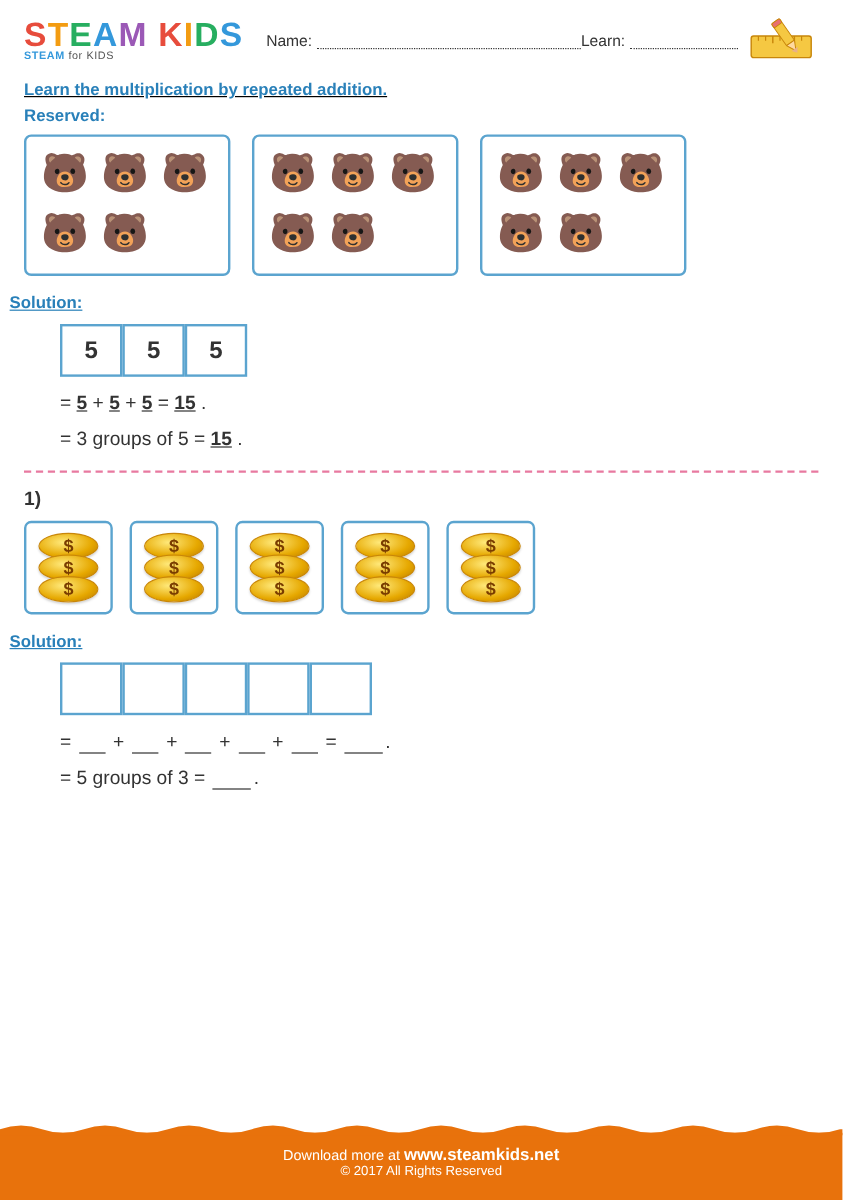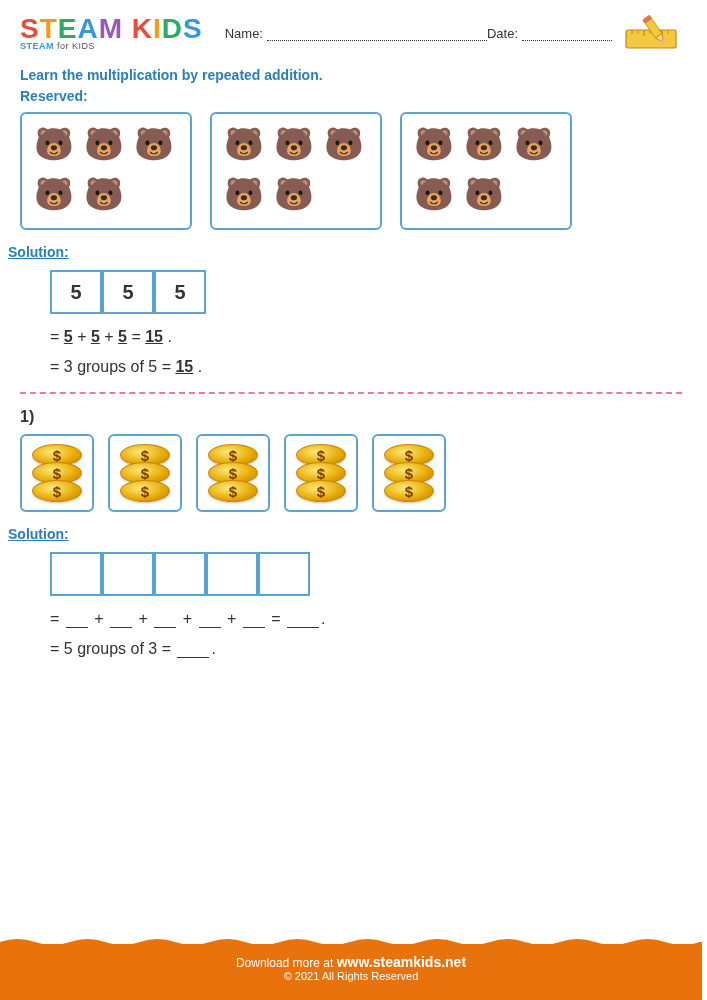--- a/index.html
+++ b/index.html
@@ -83,20 +83,21 @@
     }
     .main-title {
       color: #e74c3c;
       font-size: 22px;
       font-weight: 900;
       letter-spacing: 0.5px;
     }
     
     .subtitle-area {
       padding: 4px 36px 2px 20px;
+      text-decoration: underline;
     }
     .subtitle {
       color: #2980b9;
       font-size: 14px;
       font-weight: bold;
     }
     .example-label {
       color: #2980b9;
       font-size: 14px;
       font-weight: bold;
@@ -301,21 +302,21 @@
       <div class="logo-sub">
         <span>STEAM</span> for KIDS
       </div>
     </div>
     <div class="name-date-area">
       <div class="name-line">
         <span>Name:</span>
         <span class="dotted-line" style="width:220px;">&nbsp;</span>
       </div>
       <div class="date-line">
-        <span>Date:</span>
+        <span>Learn:</span>
         <span class="dotted-line" style="width:90px;">&nbsp;</span>
       </div>
     </div>
 
     <div class="ruler-wrap">
       <svg width="58" height="42" viewBox="0 0 58 42">
 
         <rect x="2" y="18" width="50" height="18" rx="2" fill="#f5c842" stroke="#c8860a" stroke-width="1.2"></rect>
 
         <line x1="8" y1="18" x2="8" y2="22" stroke="#c8860a" stroke-width="1"></line>
@@ -482,16 +483,16 @@
 
     <div class="footer-top-wave">
       <svg width="707" height="12" viewBox="0 0 707 12">
         <path d="M0,6 Q17.5,0 35,6 Q52.5,12 70,6 Q87.5,0 105,6 Q122.5,12 140,6 Q157.5,0 175,6 Q192.5,12 210,6 Q227.5,0 245,6 Q262.5,12 280,6 Q297.5,0 315,6 Q332.5,12 350,6 Q367.5,0 385,6 Q402.5,12 420,6 Q437.5,0 455,6 Q472.5,12 490,6 Q507.5,0 525,6 Q542.5,12 560,6 Q577.5,0 595,6 Q612.5,12 630,6 Q647.5,0 665,6 Q682.5,12 700,6 L707,6 L707,12 L0,12 Z" fill="#e8720c"></path>
       </svg>
     </div>
     <div class="footer-text">
       <span>Download more at</span>
       <strong style="font-size:14px;">www.steamkids.net</strong>
     </div>
-    <div class="footer-copy">© 2021 All Rights Reserved</div>
+    <div class="footer-copy">© 2017 All Rights Reserved</div>
   </div>
 
 </div>
 
 </body></html>

